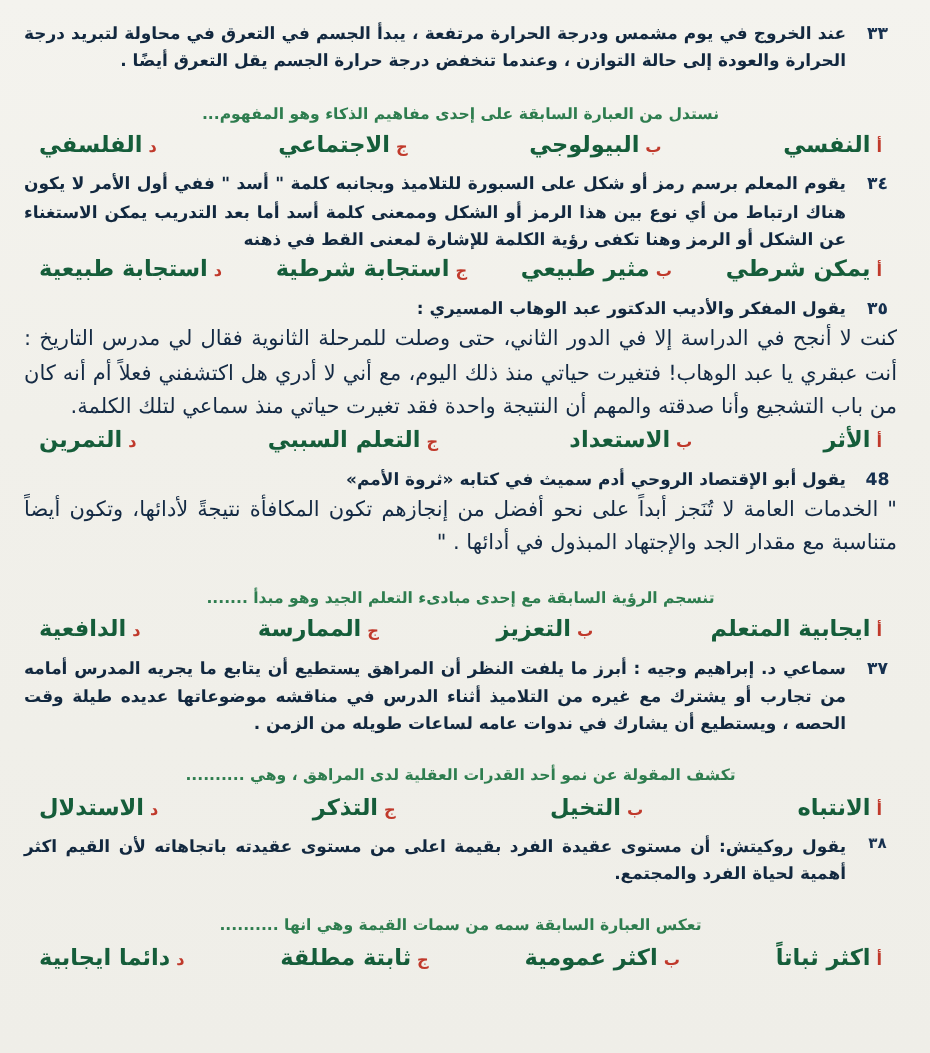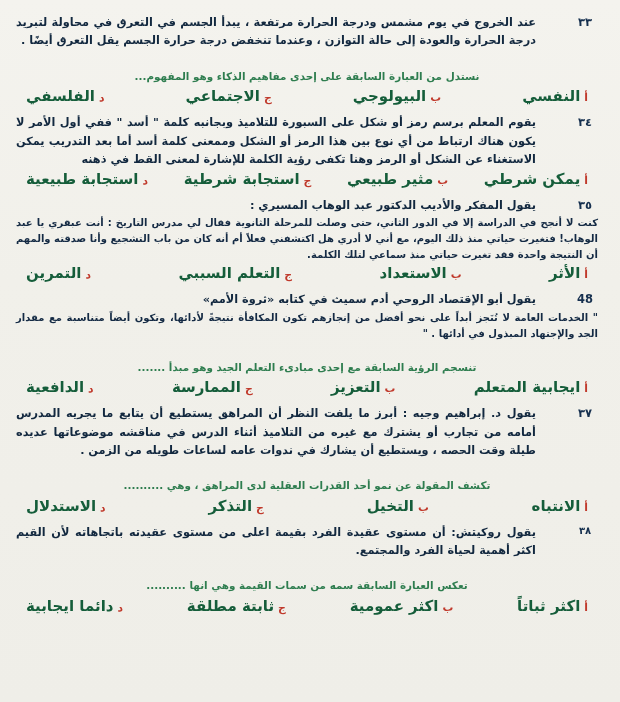--- a/index.html
+++ b/index.html
@@ -31,37 +31,36 @@
     gap: 8px;
   }
   .q-num {
     flex: 0 0 auto;
     width: 26px;
     text-align: center;
     font-weight: bold;
     font-size: 11.5px;
     color: #16304f;
     padding-top: 1px;
-    margin-left: 28px;
   }
   .q-body {
     flex: 1 1 auto;
   }
   .q-text {
     font-size: 11.3px;
     line-height: 1.62;
     font-weight: bold;
     color: #12283f;
     text-align: justify;
     text-justify: inter-word;
   }
   .q-quote {
-    font-size: 10px;
+    font-size: 14px;
     line-height: 1.6;
-    font-weight: bold;
+    font-weight: normal;
     color: #142a44;
     text-align: justify;
   }
   .stem-green {
     color: #2e7d4f;
     font-size: 10.4px;
     font-weight: bold;
     text-align: center;
     margin: 18px 0 2px 0;
     line-height: 1.5;
@@ -208,21 +207,21 @@
         <span class="ch-letter">د</span>
         <span class="ch-label">الدافعية</span>
       </div>
     </div>
   </div>
 
   <div class="q">
     <div class="q-head">
       <div class="q-num">٣٧</div>
       <div class="q-body">
-        <div class="q-text">يقول د. إبراهيم وجيه : أبرز ما يلفت النظر أن المراهق يستطيع أن يتابع ما يجريه المدرس أمامه من تجارب أو يشترك مع غيره من التلاميذ أثناء الدرس في مناقشه موضوعاتها عديده طيلة وقت الحصه ، ويستطيع أن يشارك في ندوات عامه لساعات طويله من الزمن .</div>
+        <div class="q-text">سماعي د. إبراهيم وجيه : أبرز ما يلفت النظر أن المراهق يستطيع أن يتابع ما يجريه المدرس أمامه من تجارب أو يشترك مع غيره من التلاميذ أثناء الدرس في مناقشه موضوعاتها عديده طيلة وقت الحصه ، ويستطيع أن يشارك في ندوات عامه لساعات طويله من الزمن .</div>
       </div>
     </div>
     <div class="stem-green">تكشف المقولة عن نمو أحد القدرات العقلية لدى المراهق ، وهي ..........</div>
     <div class="choices">
       <div class="choice">
         <span class="ch-letter">أ</span>
         <span class="ch-label">الانتباه</span>
       </div>
       <div class="choice">
         <span class="ch-letter">ب</span>

